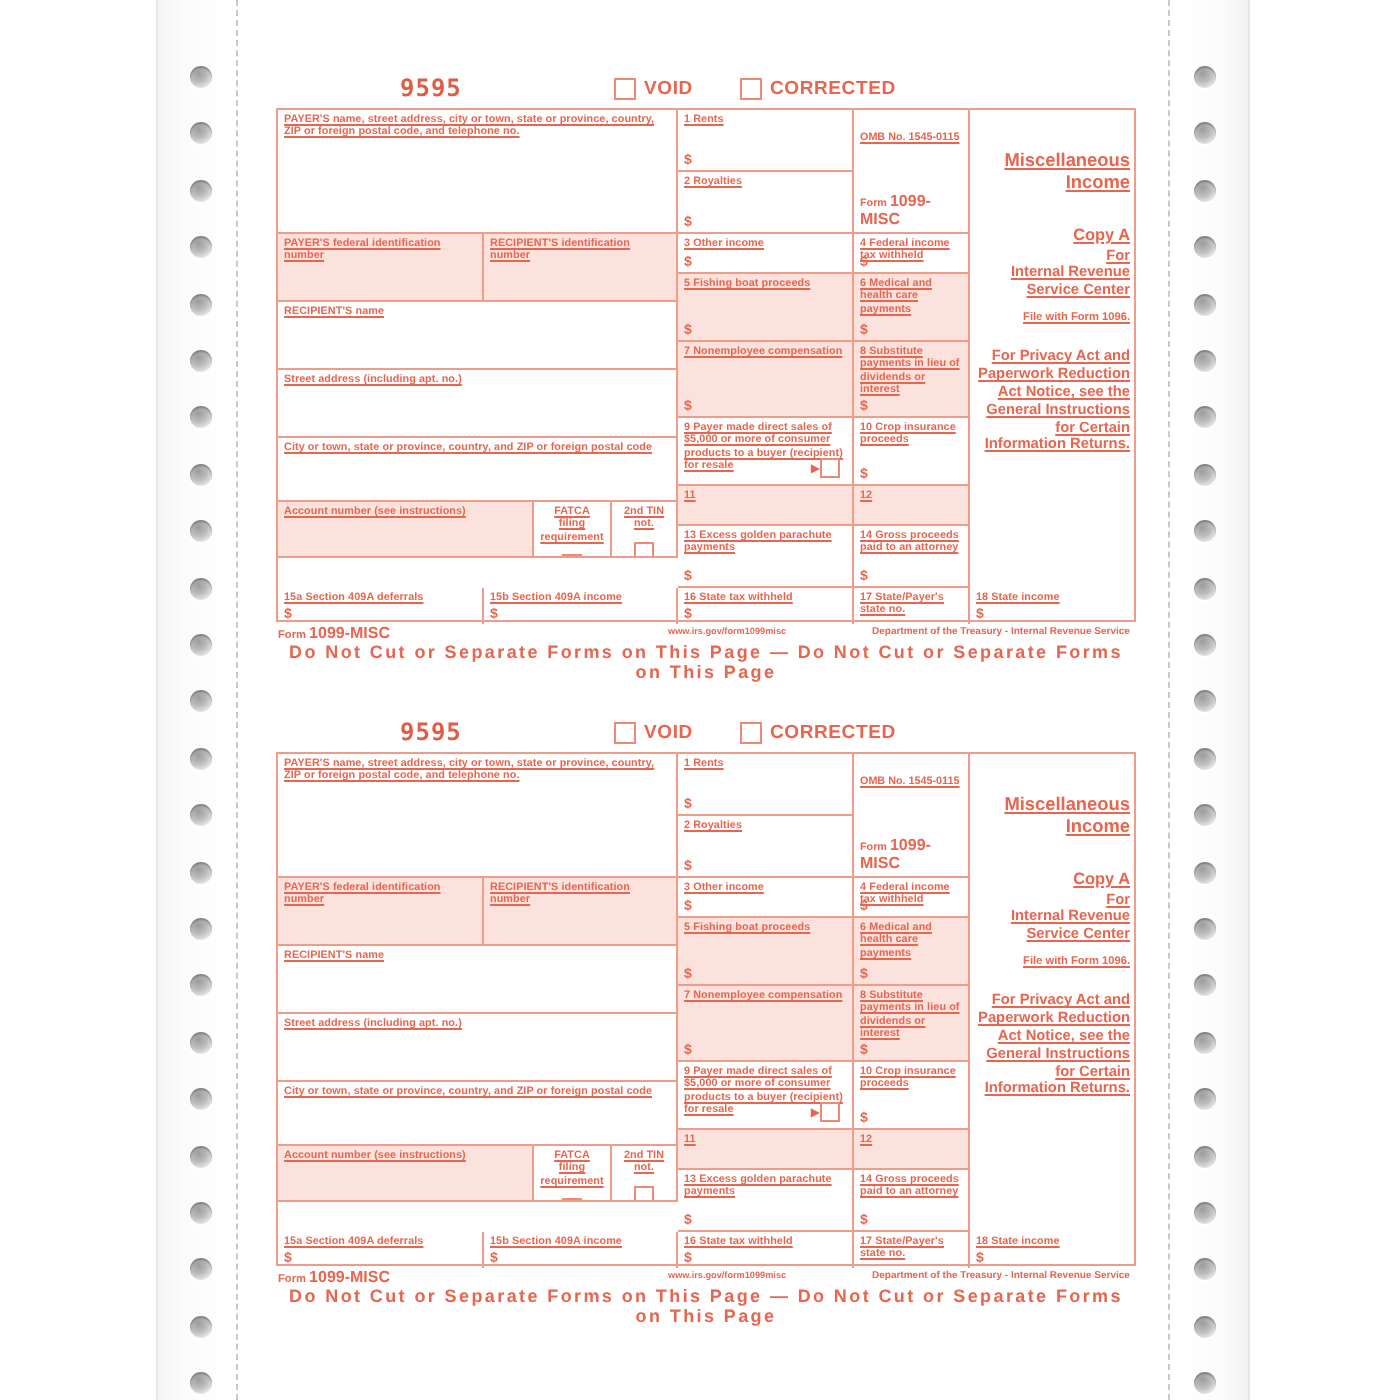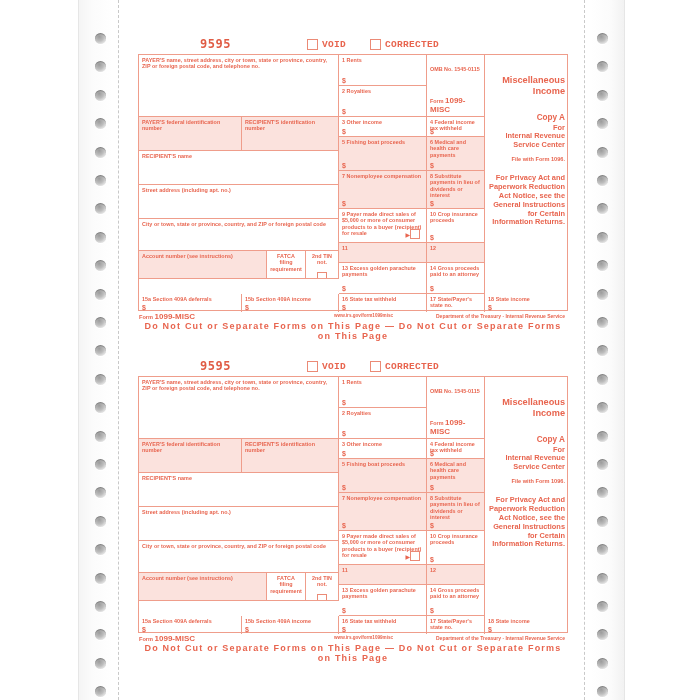--- a/index.html
+++ b/index.html
@@ -49,37 +49,37 @@
   .form1{top:38px;}
   .form2{top:360px;}
 
   
   .toprow{position:relative;height:16px;}
   .ocr{
     position:absolute;left:62px;top:-1px;
     font-family:"DejaVu Sans Mono", monospace;
     font-size:12px;font-weight:700;letter-spacing:.5px;color:#e05c45;
   }
-  .cbwrap{position:absolute;display:flex;align-items:flex-end;gap:4px;top:1px;font-family:Liberation Mono, monospace;}
+  .cbwrap{position:absolute;display:flex;align-items:flex-end;gap:4px;top:1px;}
   .cbwrap.void{left:169px;}
   .cbwrap.corrected{left:232px;}
   .cb{
     width:9px;height:9px;border:1px solid #eb8a76;background:#fff;display:inline-block;
   }
   .cblabel{font-size:9.5px;font-weight:700;letter-spacing:.3px;color:#e8654f;}
 
   
   .body{
     position:relative;width:430px;border:1px solid #ef9d8b;
     box-sizing:border-box;background:#fff;
   }
   .cell{
     position:absolute;box-sizing:border-box;
     border-right:1px solid #ef9d8b;border-bottom:1px solid #ef9d8b;
-    padding:2px 3px 0 3px;overflow:hidden;
+    padding:2px 3px 0 3px;overflow:hidden;text-decoration:underline;
   }
   .cell.nb{border-bottom:none;}
   .cell.nr{border-right:none;}
   .shade{background:#fbe2dd;}
   .lbl{
     font-size:5.4px;line-height:6.4px;font-weight:700;
     letter-spacing:.05px;color:#e8654f;display:block;
   }
   .dollar{
     position:absolute;left:3px;bottom:1px;font-size:7px;font-weight:700;color:#e8654f;

